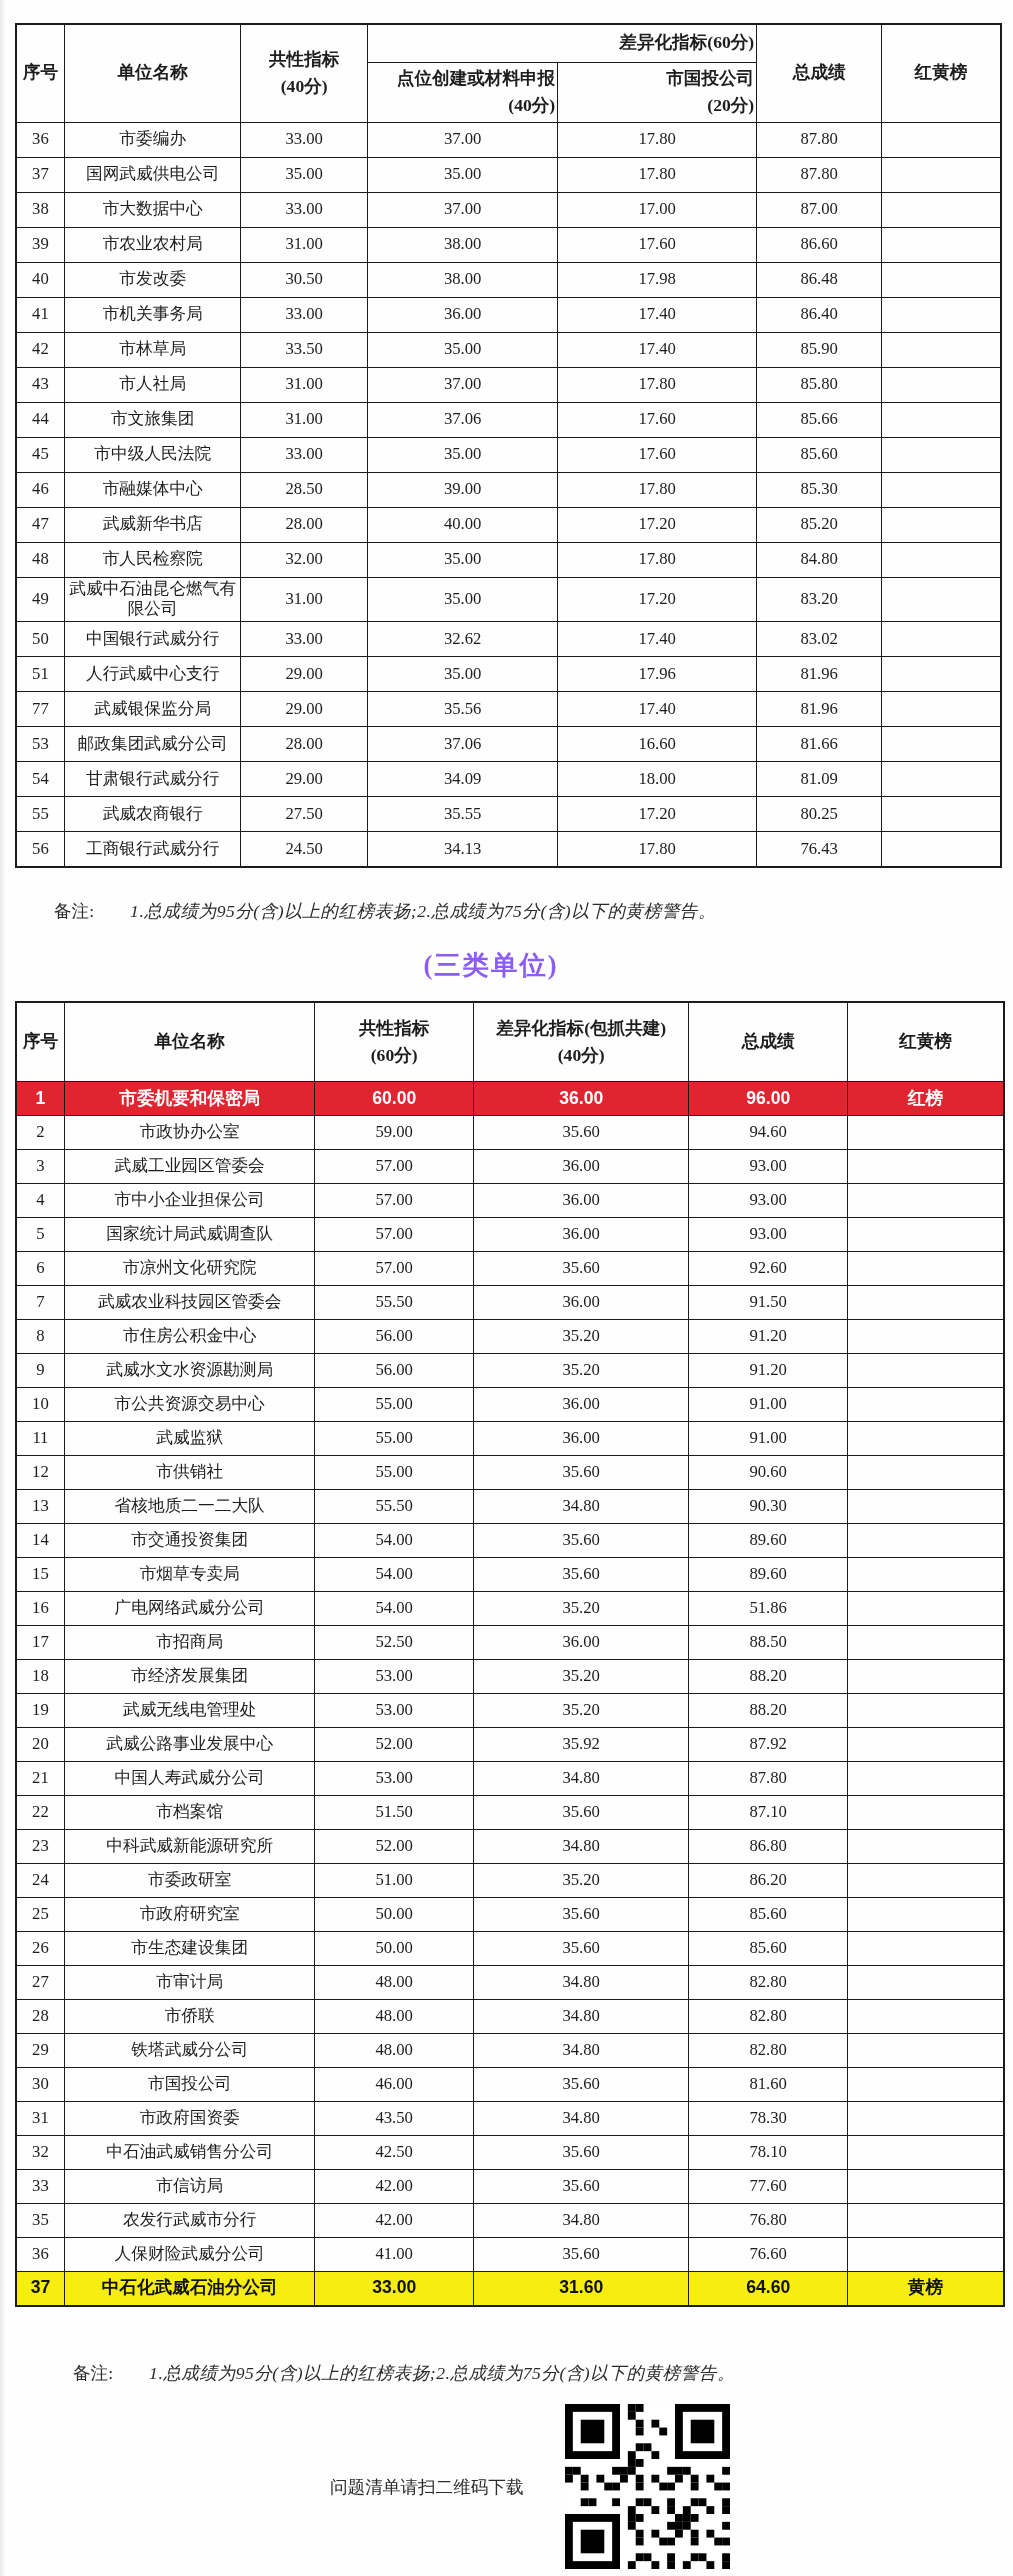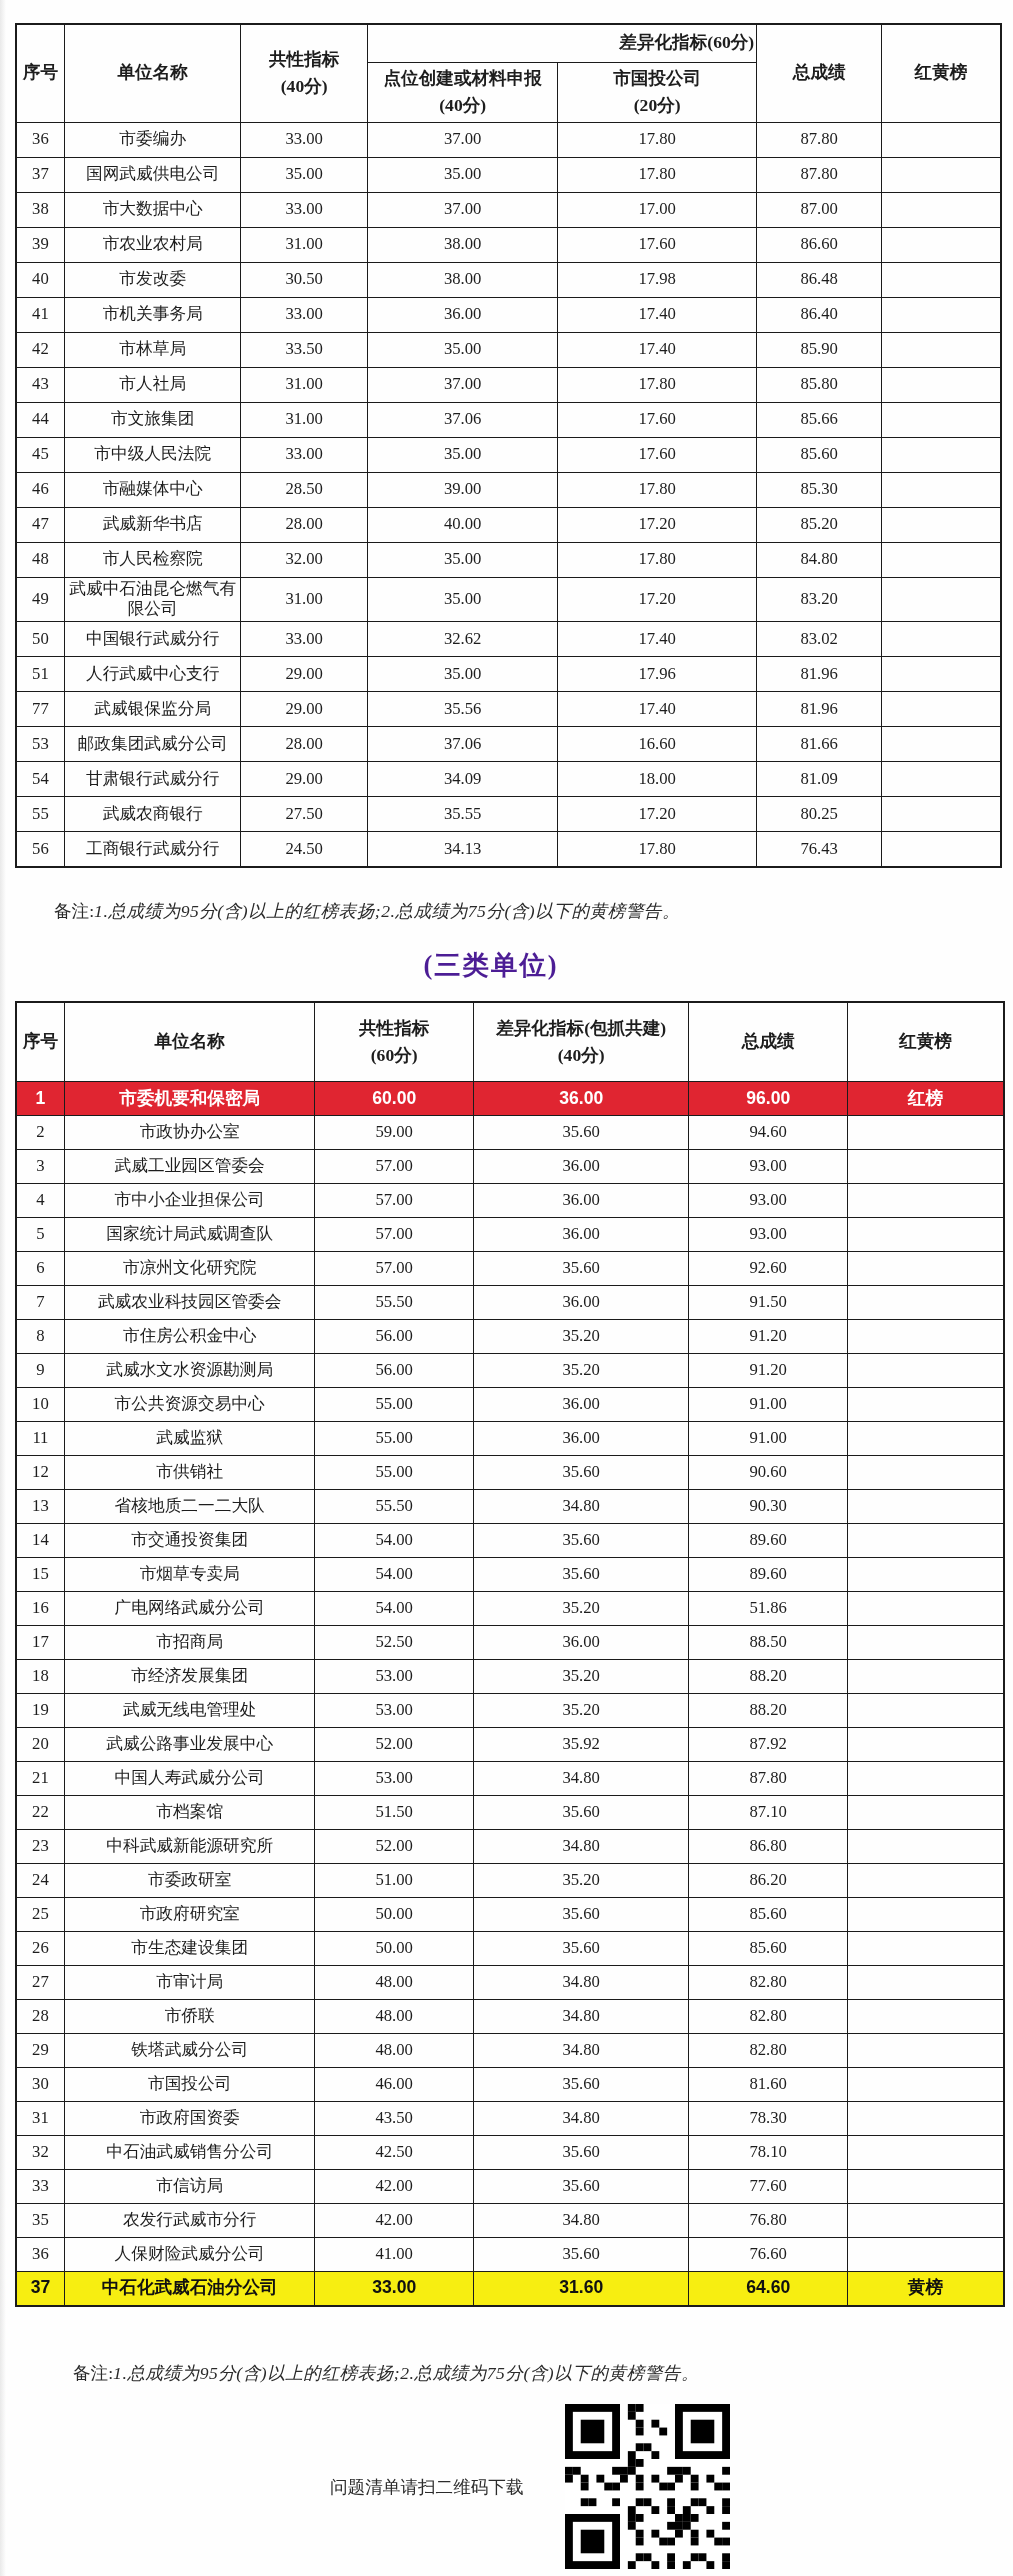--- a/index.html
+++ b/index.html
@@ -34,45 +34,45 @@
     white-space:pre-line;line-height:1.55;
   }
   .scoretable td{
     font-size:16.7px;line-height:1.25;
   }
   #table1{left:14.7px;top:22.5px;width:986px;}
   #table2{left:14.7px;top:1001px;width:986px;}
   #table1 tbody tr{height:35px;}
   #table2 tbody tr{height:34px;}
   #table1 th.hrow1{height:35px;text-align:right;}
-  #table1 th.hrow2{height:57px;}
+  #table1 th.hrow2{height:57px;text-align:right;}
   #table2 th{height:76px;}
   tr.red{background:var(--red-row,#e02531);}
   tr.red td{
     color:#ffffff;font-weight:700;font-size:17.6px;
     font-family:"Liberation Sans","DejaVu Sans",sans-serif;
   }
   tr.yellow{background:var(--yellow-row,#f7ee11);}
   tr.yellow td{
     color:#111111;font-weight:700;font-size:17.6px;
     font-family:"Liberation Sans","DejaVu Sans",sans-serif;
   }
   .note{
     position:absolute;
     font-size:17.6px;
     color:#2a2a2a;
     white-space:nowrap;
   }
   .note .note-label{font-weight:normal;font-style:normal;}
-  .note .note-body{font-style:italic;letter-spacing:0.5px;}
+  .note .note-body{font-style:italic;letter-spacing:0.5px;margin-left:36px;}
   #note1{left:54px;top:899px;}
   #note2{left:73px;top:2361px;}
   #section-title{
     position:absolute;left:0;top:948px;width:982px;
-    text-align:center;font-size:26.4px;font-weight:bold;color:#4c1d95;
+    text-align:center;font-size:26.4px;font-weight:bold;color:#8b5cf6;
     letter-spacing:2px;
   }
   #footer-caption{
     position:absolute;left:330px;top:2475px;
     font-size:17.6px;color:#2b2b2b;white-space:nowrap;
   }
   #qr{
     position:absolute;left:565px;top:2404px;
     width:165px;height:165px;display:block;
   }

